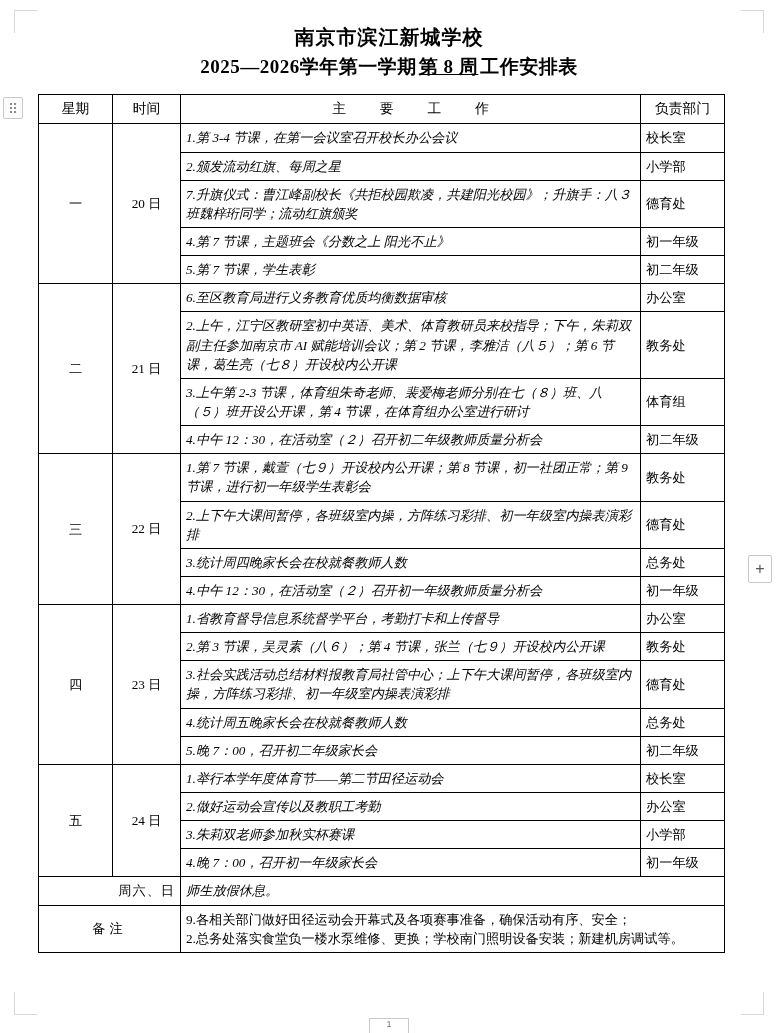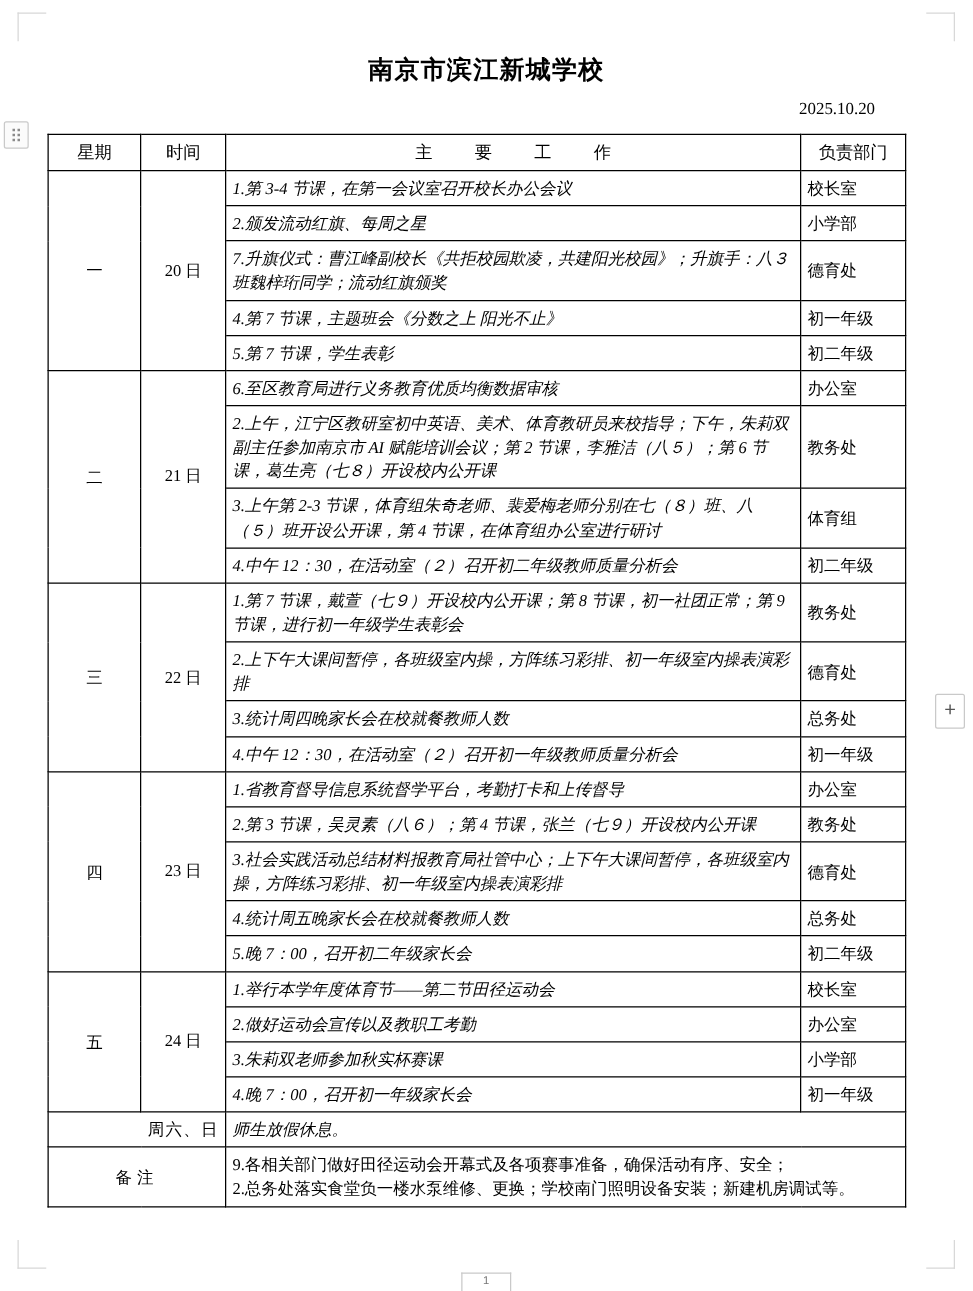--- a/index.html
+++ b/index.html
@@ -96,21 +96,21 @@
     align-items: flex-start;
     justify-content: center;
     font-family: "Liberation Sans", sans-serif;
     font-size: 9px;
     color: #777;
   }
 
   .content {
     position: absolute;
     left: 30px;
-    top: 41px;
+    top: 22px;
     width: 718px;
   }
 
   .title-block {
     text-align: center;
   }
   .title-line1 {
     font-size: 20px;
     font-weight: bold;
     letter-spacing: 1px;
@@ -226,21 +226,23 @@
   </div>
 
   <div class="plus-btn">+</div>
 
   <div class="page-tab">1</div>
 
   <div class="content">
 
     <div class="title-block">
       <div class="title-line1">南京市滨江新城学校</div>
-      <div class="date-line">2025.10.20</div>
+      <div class="title-line2">
+        <span>2025—2026</span><span>学年第一学期</span><span class="ul">第 8 周</span><span>工作安排表</span>
+      </div>
     </div>
 
     <table class="sched">
       <colgroup>
         <col class="col-day">
           <col class="col-date">
           <col class="col-main">
           <col class="col-dept">
       </colgroup>
       <thead>

